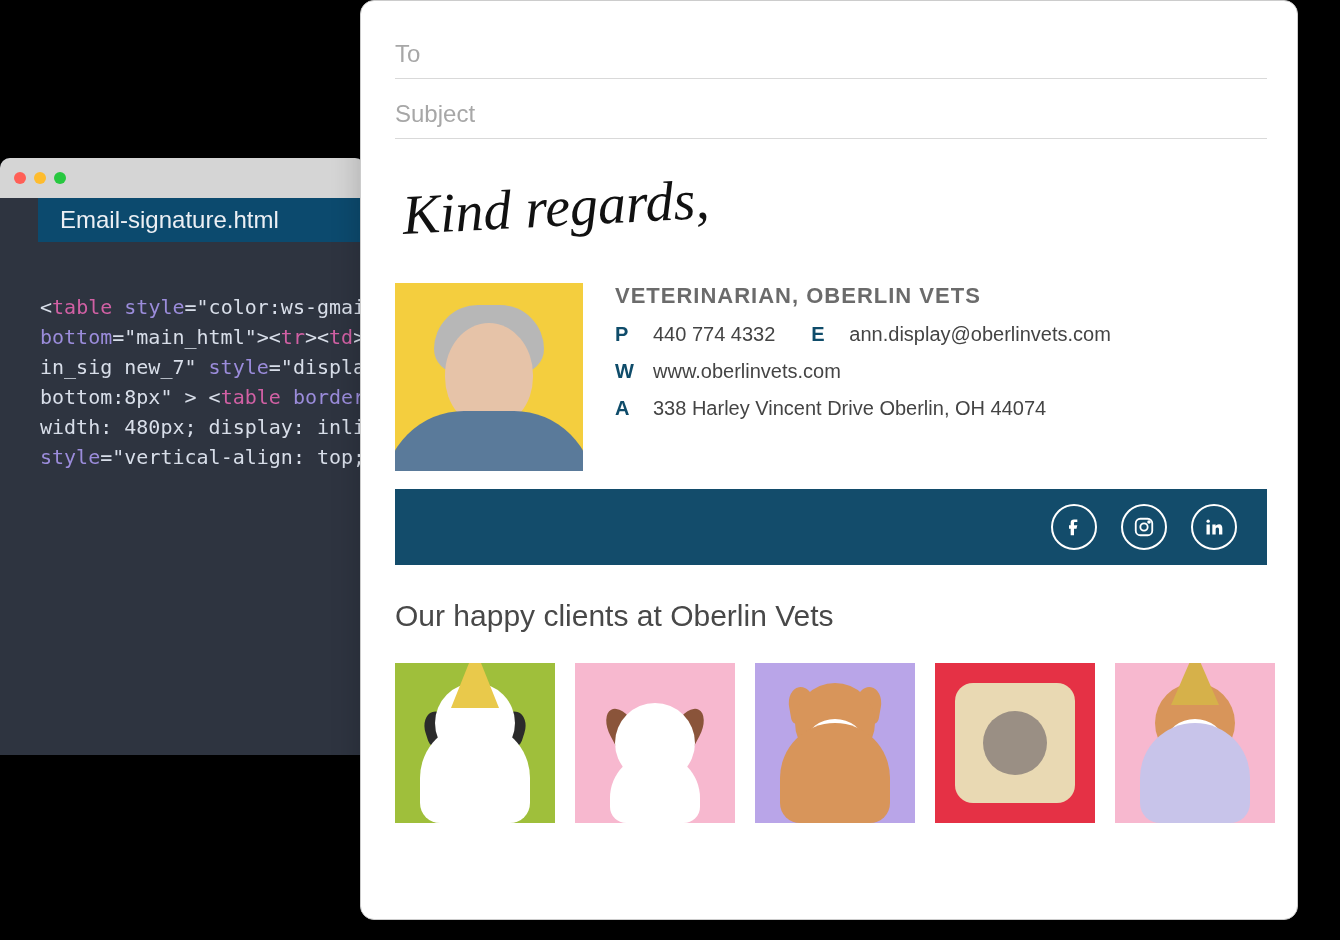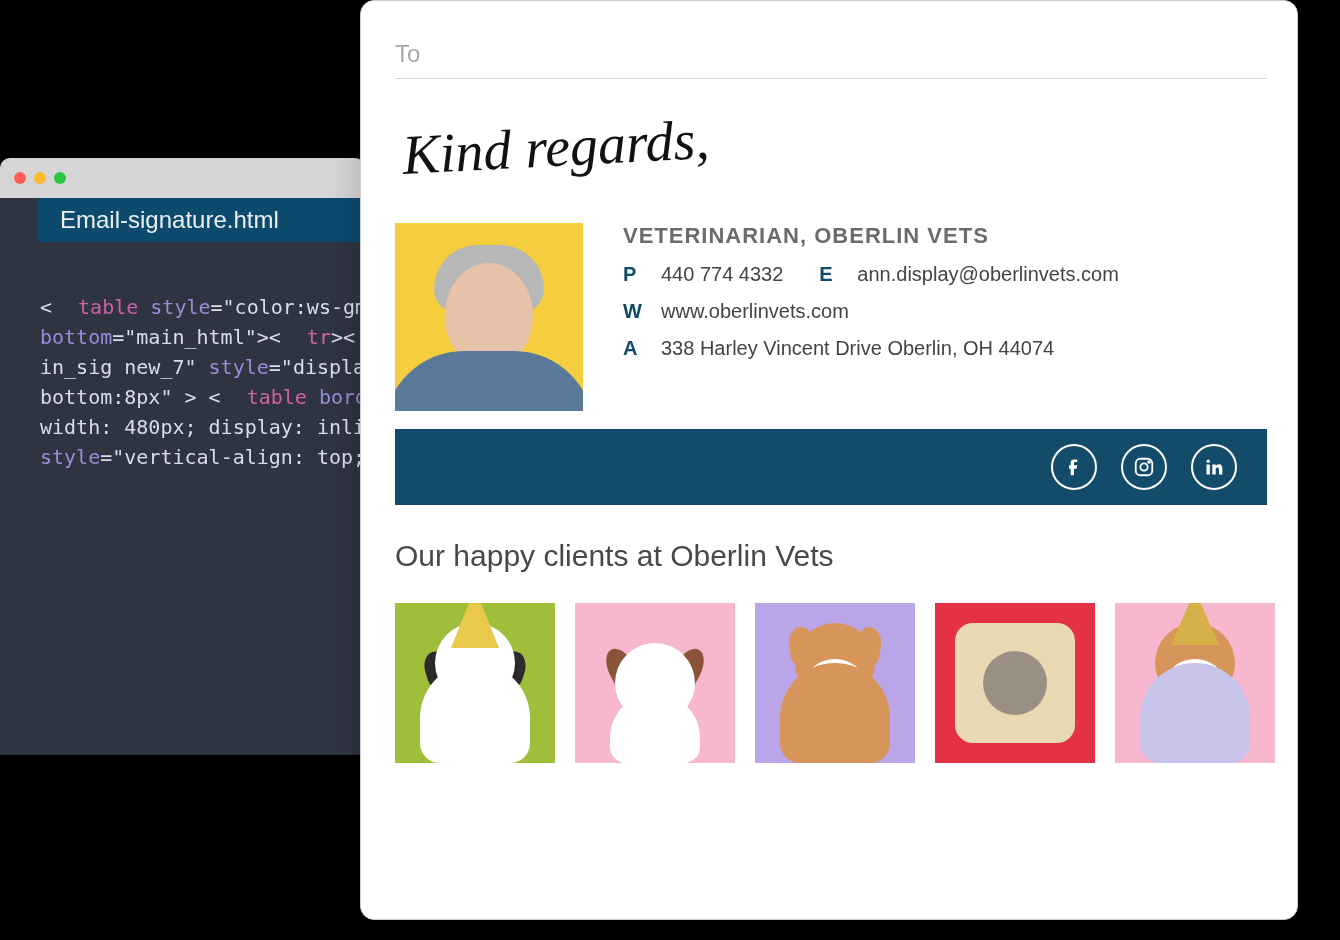--- a/index.html
+++ b/index.html
@@ -60,21 +60,21 @@
     .code-area {
       padding: 50px 0 0 40px;
       font-family: Menlo, Monaco, Consolas, monospace;
       font-size: 20px;
       line-height: 30px;
       color: #d8dee9;
       white-space: nowrap;
       overflow: hidden;
     }
     .tok-angle { color: #d8dee9; }
-    .tok-tag { color: #d160a4; margin-left: 26px; }
+    .tok-tag { color: #d160a4; }
     .tok-attr { color: #9b8cdb; }
     .tok-normal { color: #d8dee9; }
 
     
     .compose-window {
       position: absolute;
       left: 360px;
       top: 0;
       width: 938px;
       height: 920px;
@@ -103,21 +103,21 @@
       font-style: italic;
       color: #111;
       line-height: 1;
       transform: rotate(-3deg);
       transform-origin: left top;
       margin-left: 6px;
     }
 
     .sig-block {
       display: flex;
-      gap: 40px;
+      gap: 32px;
       margin-top: 40px;
     }
     .headshot {
       width: 188px; height: 188px;
       background: #f4ce3e;
       position: relative;
       overflow: hidden;
       flex-shrink: 0;
     }
     .head {
@@ -316,20 +316,23 @@
       <div><span class="tok-normal">in_sig new_7" </span><span class="tok-attr">style</span><span class="tok-normal">="display: inl</span></div>
       <div><span class="tok-normal">bottom:8px" &gt; </span><span class="tok-angle">&lt;</span><span class="tok-tag">table</span><span class="tok-normal"> </span><span class="tok-attr">border</span></div>
       <div><span class="tok-normal">width: 480px; display: inline-blo</span></div>
       <div><span class="tok-attr">style</span><span class="tok-normal">="vertical-align: top; pad dir</span></div>
     </div>
 </div>
 
 <div class="compose-window">
   <div class="compose-field">
     <span class="compose-label">To</span>
+  </div>
+  <div class="compose-field">
+    <span class="compose-label">Subject</span>
   </div>
 
   <div class="signoff">Kind regards,</div>
 
   <div class="sig-block">
     <div class="headshot">
       <div class="hair"></div>
       <div class="head"></div>
       <div class="shoulders"></div>
     </div>

